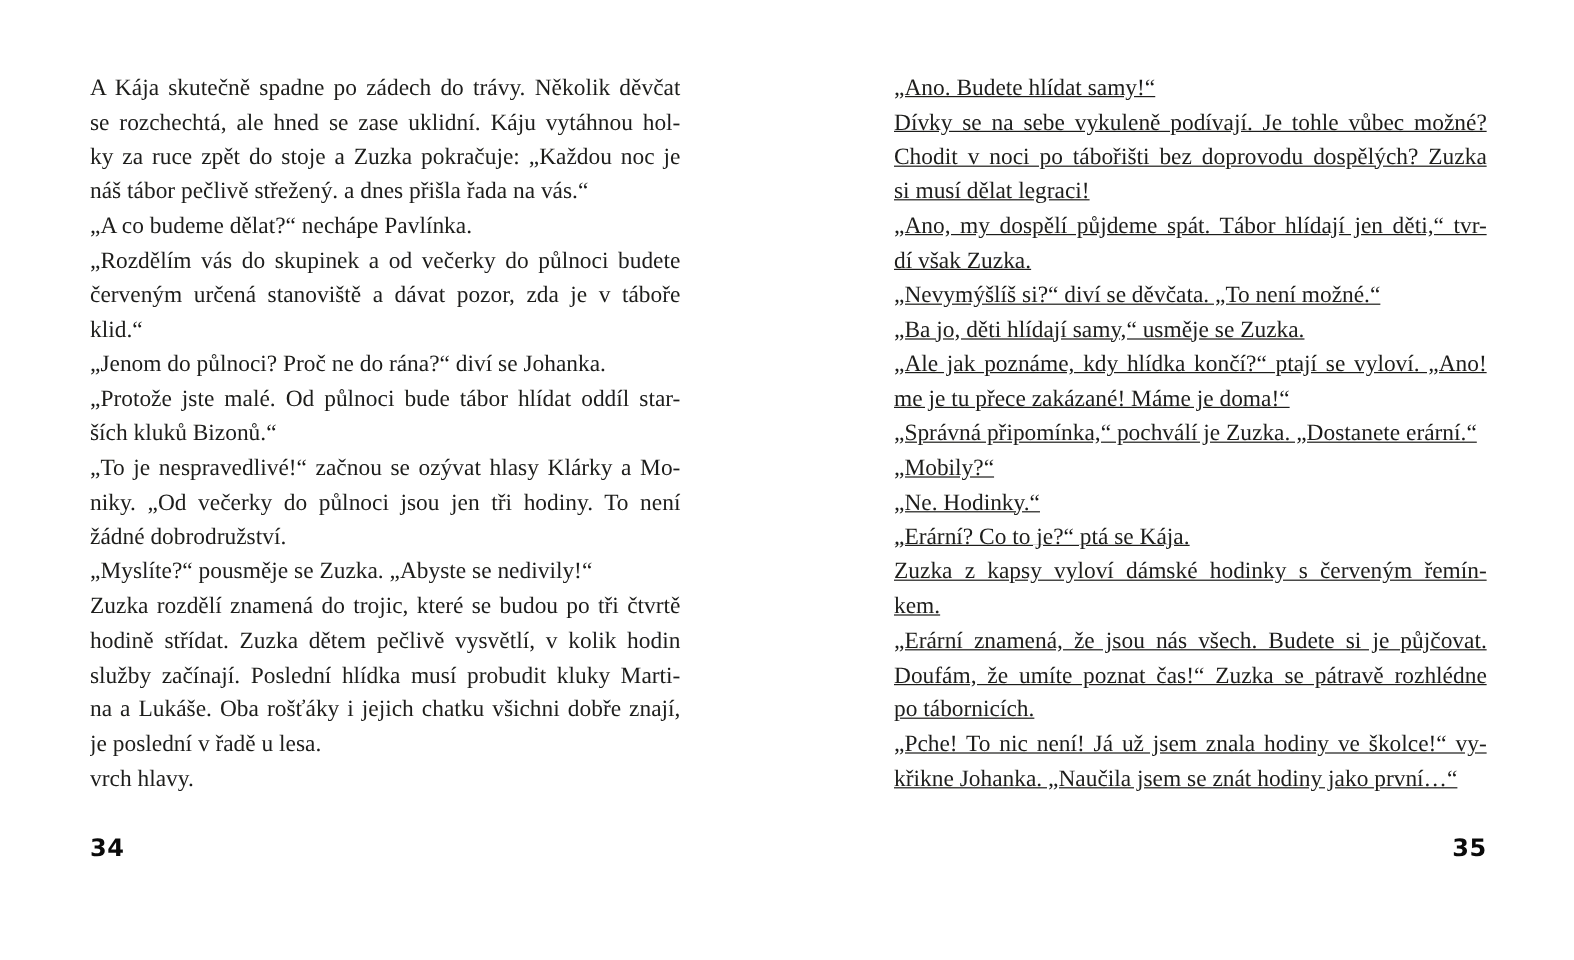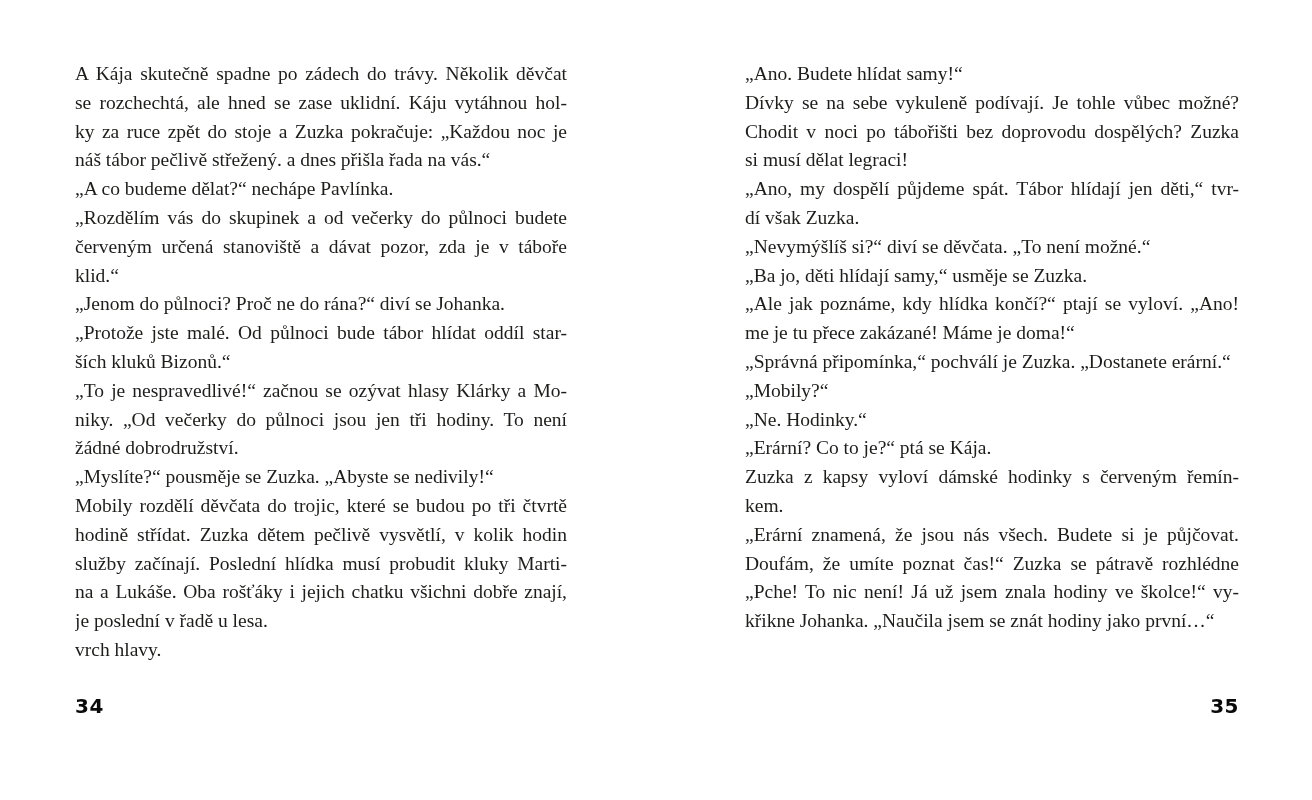--- a/index.html
+++ b/index.html
@@ -21,21 +21,21 @@
     height: 800px;
   }
   .page-left  { left: 0;   width: 656px; }
   .page-right { left: 656px; width: 656px; }
   .text-col {
     position: absolute;
     top: 60px;
     font-size: 19.5px;
   }
   .page-left  .text-col { left: 75px;  width: 492px; }
-  .page-right .text-col { left: 89px;  width: 494px; }
+  .page-right .text-col { left: 89px;  width: 494px; text-decoration: underline; }
   .line {
     height: 28.8px;
     line-height: 28.8px;
     white-space: normal;
     overflow: hidden;
     text-align: left;
   }
   .line.just {
     text-align: justify;
     text-align-last: justify;
@@ -65,21 +65,21 @@
       <div class="line just">„Rozdělím vás do skupinek a od večerky do půlnoci budete</div>
       <div class="line just">červeným určená stanoviště a dávat pozor, zda je v táboře</div>
       <div class="line">klid.“</div>
       <div class="line">„Jenom do půlnoci? Proč ne do rána?“ diví se Johanka.</div>
       <div class="line just">„Protože jste malé. Od půlnoci bude tábor hlídat oddíl star-</div>
       <div class="line">ších kluků Bizonů.“</div>
       <div class="line just">„To je nespravedlivé!“ začnou se ozývat hlasy Klárky a Mo-</div>
       <div class="line just">niky. „Od večerky do půlnoci jsou jen tři hodiny. To není</div>
       <div class="line">žádné dobrodružství.</div>
       <div class="line">„Myslíte?“ pousměje se Zuzka. „Abyste se nedivily!“</div>
-      <div class="line just">Mobily rozdělí děvčata do trojic, které se budou po tři čtvrtě</div>
+      <div class="line just">Zuzka rozdělí znamená do trojic, které se budou po tři čtvrtě</div>
       <div class="line just">hodině střídat. Zuzka dětem pečlivě vysvětlí, v kolik hodin</div>
       <div class="line just">služby začínají. Poslední hlídka musí probudit kluky Marti-</div>
       <div class="line just">na a Lukáše. Oba rošťáky i jejich chatku všichni dobře znají,</div>
       <div class="line">je poslední v řadě u lesa.</div>
       <div class="line">vrch hlavy.</div>
     </div>
   <div class="page-number">34</div>
 </div>
 
 <div class="page page-right">
@@ -95,17 +95,18 @@
       <div class="line just">„Ale jak poznáme, kdy hlídka končí?“ ptají se vyloví. „Ano!</div>
       <div class="line">me je tu přece zakázané! Máme je doma!“</div>
       <div class="line">„Správná připomínka,“ pochválí je Zuzka. „Dostanete erární.“</div>
       <div class="line">„Mobily?“</div>
       <div class="line">„Ne. Hodinky.“</div>
       <div class="line">„Erární? Co to je?“ ptá se Kája.</div>
       <div class="line just">Zuzka z kapsy vyloví dámské hodinky s červeným řemín-</div>
       <div class="line">kem.</div>
       <div class="line just">„Erární znamená, že jsou nás všech. Budete si je půjčovat.</div>
       <div class="line just">Doufám, že umíte poznat čas!“ Zuzka se pátravě rozhlédne</div>
+      <div class="line">po tábornicích.</div>
       <div class="line just">„Pche! To nic není! Já už jsem znala hodiny ve školce!“ vy-</div>
       <div class="line">křikne Johanka. „Naučila jsem se znát hodiny jako první…“</div>
     </div>
   <div class="page-number">35</div>
 </div>
 
 </body></html>

